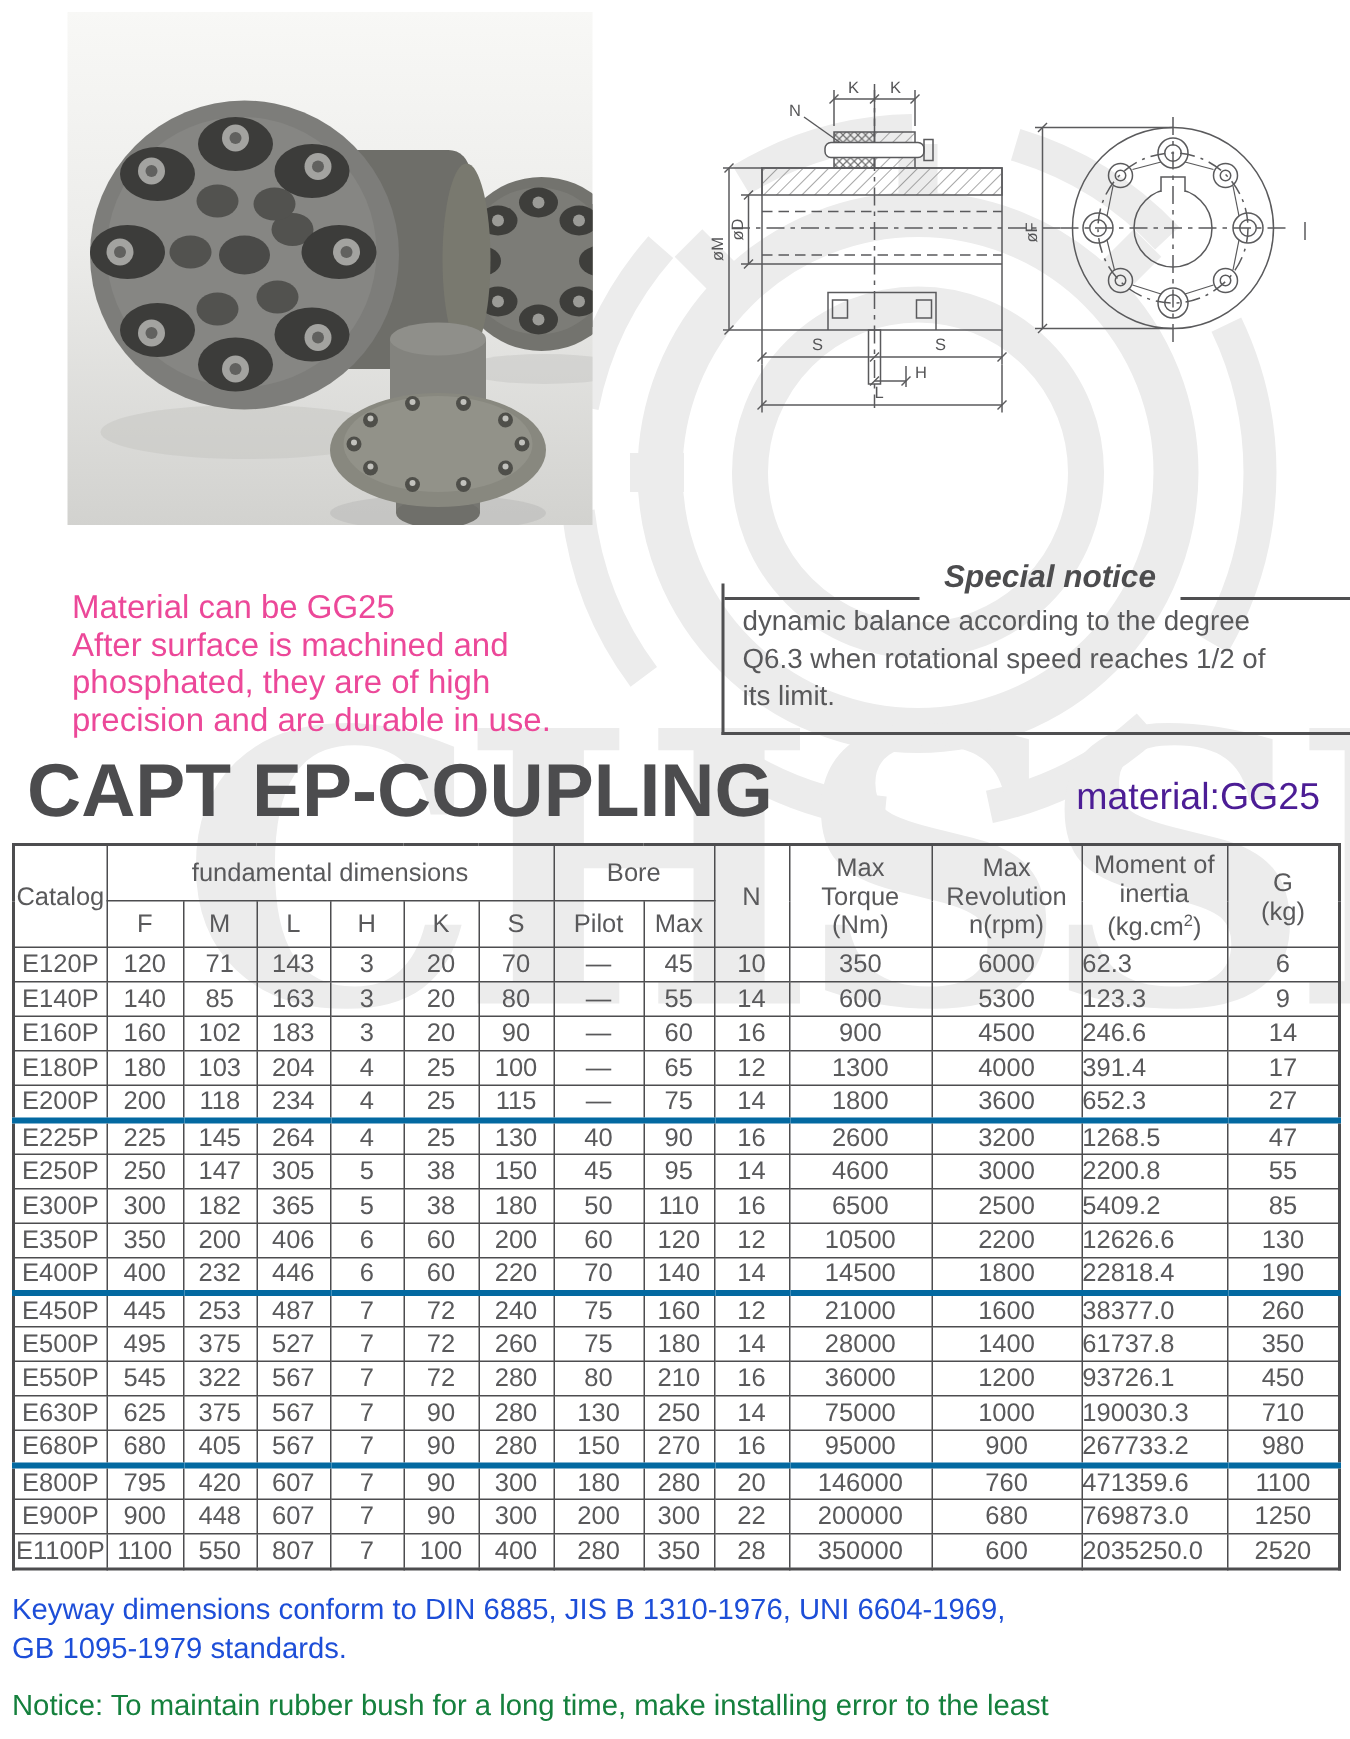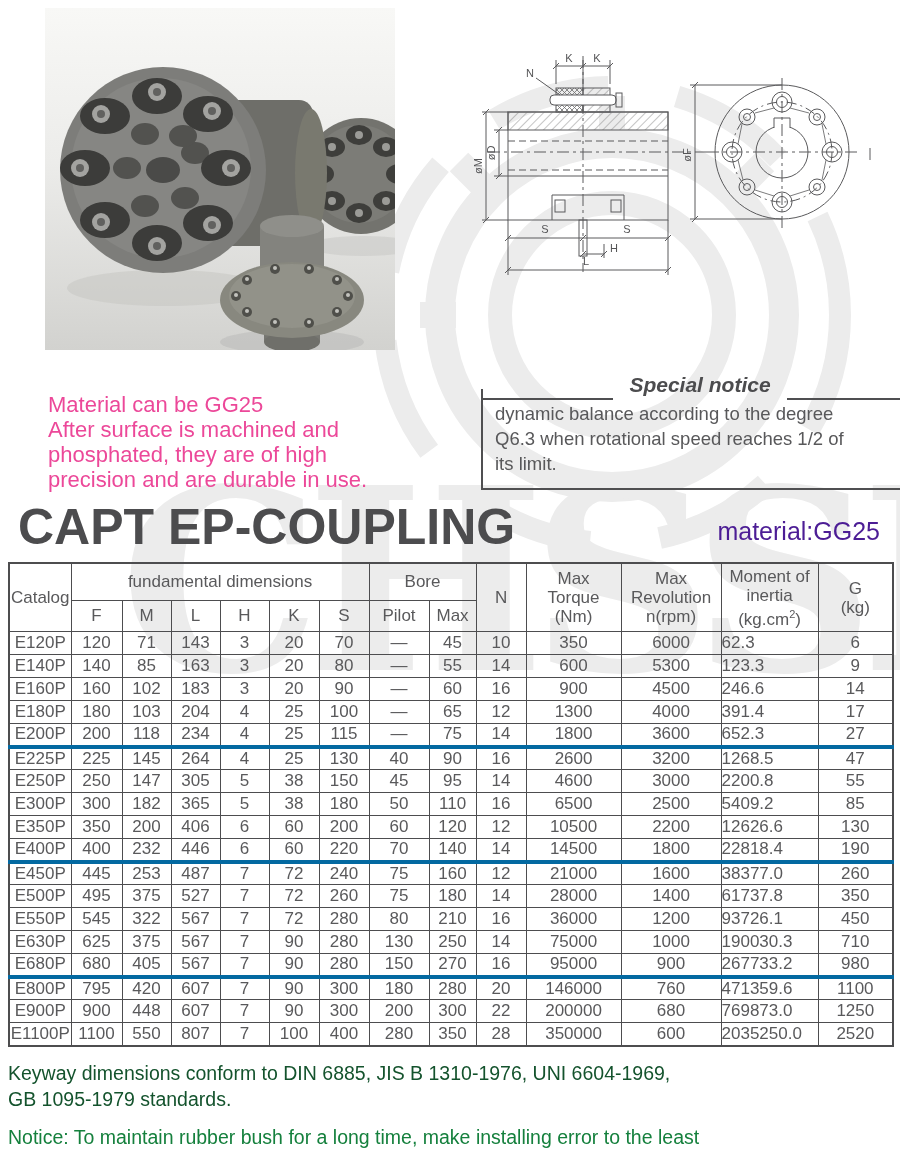--- a/index.html
+++ b/index.html
@@ -38,21 +38,21 @@
       font-size:17px;color:#59595b;text-align:center;padding:0;overflow:hidden;}
   #dim-table{border:2px solid #4d4d4f;}
   #dim-table thead tr.r1 th{height:36px;}
   #dim-table thead tr.r2 th{height:30px;}
   #dim-table tbody tr{height:23px;padding-left:28px;}
   #dim-table th .hl{line-height:19px;}
   #dim-table td.right{text-align:left;padding-right:26px;}
   #dim-table tr.group-end td{border-bottom:4px solid #0369a1;}
   sup{font-size:11px;}
   
-  #keyway{left:8px;top:1060px;font-size:19.5px;line-height:26px;color:#14532d;z-index:1;}
+  #keyway{left:8px;top:1060px;font-size:19.5px;line-height:26px;color:#1d4ed8;z-index:1;}
   #bottom-notice{left:8px;top:1126px;font-size:19.5px;color:#15803d;z-index:1;}
 </style>
 </head>
 <body>
 
 <div id="watermark" class="abs">
   <svg width="900" height="620" viewBox="0 0 900 620">
     <g stroke="#ececec" fill="none">
       <circle cx="612" cy="315" r="172" stroke-width="30"></circle>
       <circle cx="612" cy="315" r="112" stroke-width="24"></circle>

